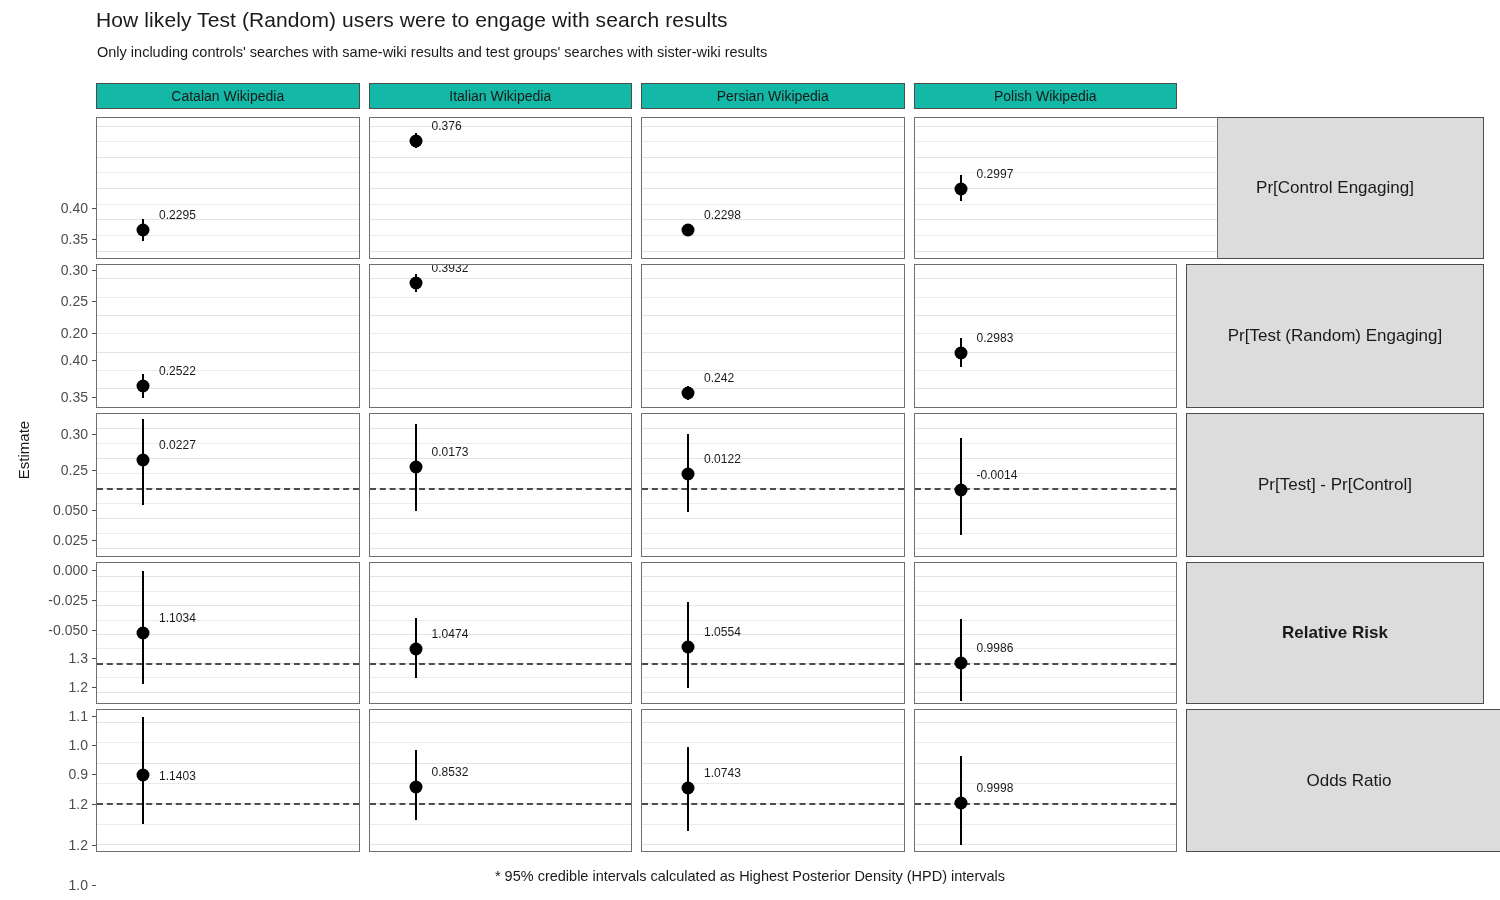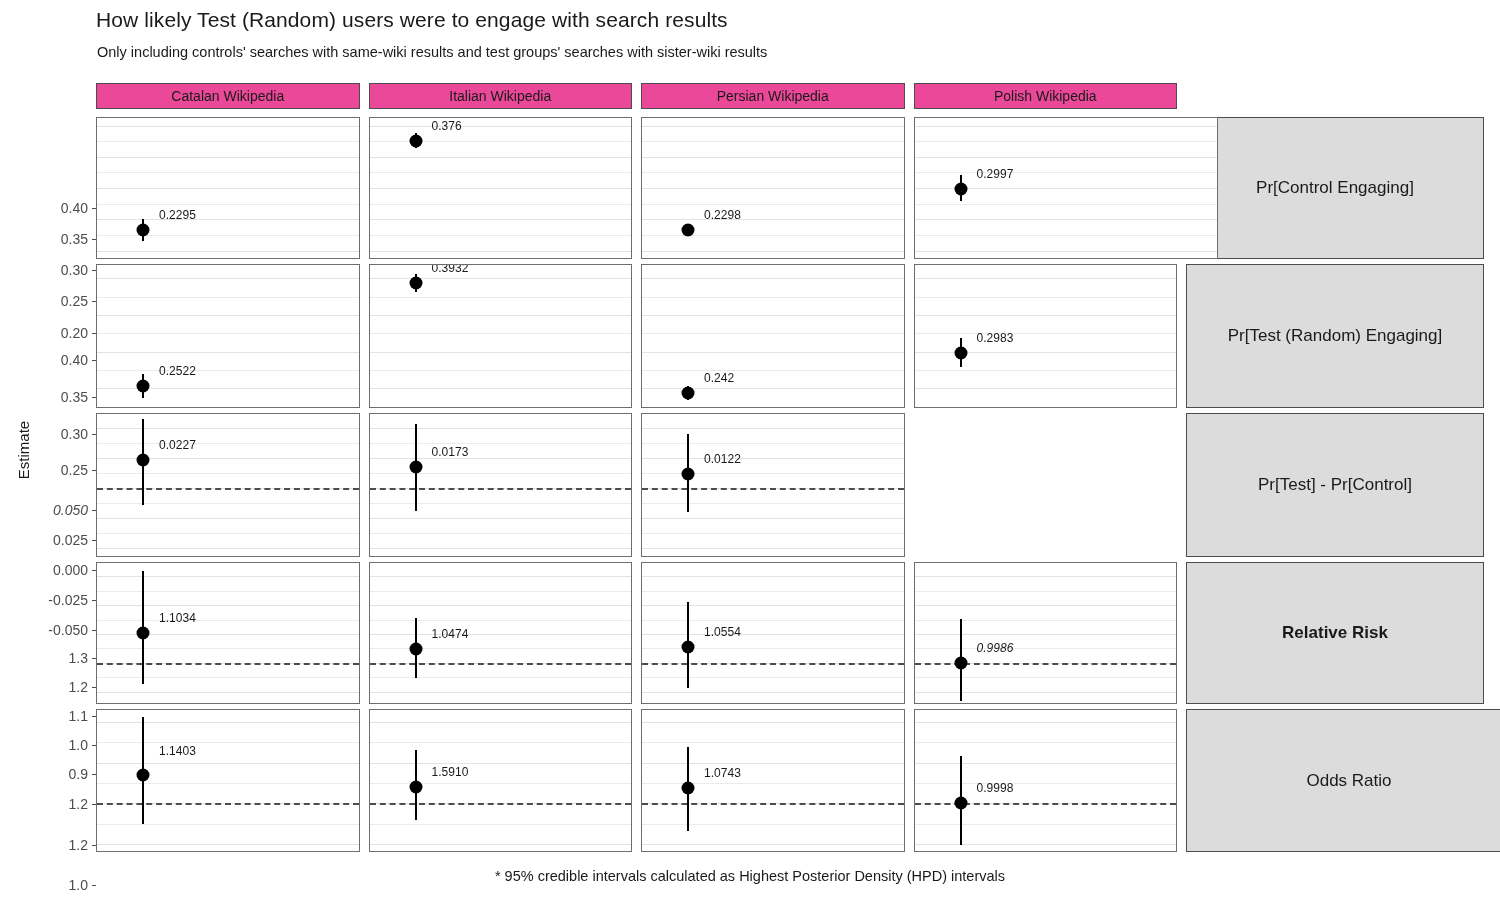--- a/index.html
+++ b/index.html
@@ -67,21 +67,21 @@
     position: absolute;
     left: 96px;
     top: 83px;
     width: 1388px;
     height: 770px;
   }
 
   .col-header {
     position: absolute;
     box-sizing: border-box;
-    background: #ec4899;
+    background: #14b8a6;
     border: 1px solid #4d4d4d;
     height: 26px;
     display: flex;
     align-items: center;
     justify-content: center;
     font-size: 14px;
     color: #1a1a1a;
   }
 
   .panel {
@@ -185,21 +185,21 @@
     <div class="ytick" style="top: 249.617px;">0.20</div>
     <div class="ytick-mark" style="left: 92px; top: 249.617px;"></div>
     <div class="ytick" style="top: 277.224px;">0.40</div>
     <div class="ytick-mark" style="left: 92px; top: 277.224px;"></div>
     <div class="ytick" style="top: 313.959px;">0.35</div>
     <div class="ytick-mark" style="left: 92px; top: 313.959px;"></div>
     <div class="ytick" style="top: 350.694px;">0.30</div>
     <div class="ytick-mark" style="left: 92px; top: 350.694px;"></div>
     <div class="ytick" style="top: 387.429px;">0.25</div>
     <div class="ytick-mark" style="left: 92px; top: 387.429px;"></div>
-    <div class="ytick" style="top: 427.4px; font-style: italic;">0.050</div>
+    <div class="ytick" style="top: 427.4px;">0.050</div>
     <div class="ytick-mark" style="left: 92px; top: 427.4px;"></div>
     <div class="ytick" style="top: 457.4px;">0.025</div>
     <div class="ytick-mark" style="left: 92px; top: 457.4px;"></div>
     <div class="ytick" style="top: 487.4px; margin-left: 36px;">0.000</div>
     <div class="ytick-mark" style="left: 92px; top: 487.4px;"></div>
     <div class="ytick" style="top: 517.4px;">-0.025</div>
     <div class="ytick-mark" style="left: 92px; top: 517.4px;"></div>
     <div class="ytick" style="top: 547.4px;">-0.050</div>
     <div class="ytick-mark" style="left: 92px; top: 547.4px;"></div>
     <div class="ytick" style="top: 575.041px;">1.3</div>
@@ -373,20 +373,35 @@
       <div class="gridline major" style="top: 74.4px;"></div>
       <div class="gridline" style="top: 59.4px;"></div>
       <div class="gridline major" style="top: 44.4px;"></div>
       <div class="gridline" style="top: 29.4px;"></div>
       <div class="gridline major" style="top: 14.4px;"></div>
       <div class="refline" style="top: 74.4px;"></div>
       <div class="errbar" style="left: 46.1125px; top: 20.4px; height: 78px;"></div>
       <div class="pointdot" style="left: 46.1125px; top: 60px;"></div>
       <div class="pointlabel" style="left: 62.1125px; top: 38px;">0.0122</div>
     </div>
+    <div class="panel" style="left: 817.5px; top: 330px; width: 263.5px; height: 144px;">
+      <div class="gridline major" style="top: 134.4px;"></div>
+      <div class="gridline" style="top: 119.4px;"></div>
+      <div class="gridline major" style="top: 104.4px;"></div>
+      <div class="gridline" style="top: 89.4px;"></div>
+      <div class="gridline major" style="top: 74.4px;"></div>
+      <div class="gridline" style="top: 59.4px;"></div>
+      <div class="gridline major" style="top: 44.4px;"></div>
+      <div class="gridline" style="top: 29.4px;"></div>
+      <div class="gridline major" style="top: 14.4px;"></div>
+      <div class="refline" style="top: 74.4px;"></div>
+      <div class="errbar" style="left: 46.1125px; top: 24px; height: 97.44px;"></div>
+      <div class="pointdot" style="left: 46.1125px; top: 76.08px;"></div>
+      <div class="pointlabel" style="left: 62.1125px; top: 54.08px;">-0.0014</div>
+    </div>
     <div class="row-strip" style="left: 1090px; top: 479px; width: 298px; height: 142px; font-weight: bold;">Relative Risk</div>
     <div class="panel" style="left: 0px; top: 479px; width: 263.5px; height: 142px;">
       <div class="gridline major" style="top: 128.959px;"></div>
       <div class="gridline" style="top: 114.469px;"></div>
       <div class="gridline major" style="top: 99.9796px;"></div>
       <div class="gridline" style="top: 85.4898px;"></div>
       <div class="gridline major" style="top: 71px;"></div>
       <div class="gridline" style="top: 56.5102px;"></div>
       <div class="gridline major" style="top: 42.0204px;"></div>
       <div class="gridline" style="top: 27.5306px;"></div>
@@ -432,48 +447,48 @@
       <div class="gridline major" style="top: 99.9796px;"></div>
       <div class="gridline" style="top: 85.4898px;"></div>
       <div class="gridline major" style="top: 71px;"></div>
       <div class="gridline" style="top: 56.5102px;"></div>
       <div class="gridline major" style="top: 42.0204px;"></div>
       <div class="gridline" style="top: 27.5306px;"></div>
       <div class="gridline major" style="top: 13.0408px;"></div>
       <div class="refline" style="top: 99.9796px;"></div>
       <div class="errbar" style="left: 46.1125px; top: 56.2204px; height: 81.4327px;"></div>
       <div class="pointdot" style="left: 46.1125px; top: 100.269px;"></div>
-      <div class="pointlabel" style="left: 62.1125px; top: 78.2694px; font-style: italic;">0.9986</div>
+      <div class="pointlabel" style="left: 62.1125px; top: 78.2694px;">0.9986</div>
     </div>
     <div class="row-strip" style="left: 1090px; top: 626px; width: 326px; height: 143px;">Odds Ratio</div>
     <div class="panel" style="left: 0px; top: 626px; width: 263.5px; height: 143px;">
       <div class="gridline major" style="top: 133.872px;"></div>
       <div class="gridline" style="top: 113.589px;"></div>
       <div class="gridline major" style="top: 93.305px;"></div>
       <div class="gridline" style="top: 73.0213px;"></div>
       <div class="gridline major" style="top: 52.7376px;"></div>
       <div class="gridline" style="top: 32.4539px;"></div>
       <div class="gridline major" style="top: 12.1702px;"></div>
       <div class="refline" style="top: 93.305px;"></div>
       <div class="errbar" style="left: 46.1125px; top: 7.30213px; height: 106.692px;"></div>
       <div class="pointdot" style="left: 46.1125px; top: 64.9078px;"></div>
-      <div class="pointlabel" style="left: 62.1125px; top: 34px;">1.1403</div>
+      <div class="pointlabel" style="left: 62.1125px; top: 59px;">1.1403</div>
     </div>
     <div class="panel" style="left: 272.5px; top: 626px; width: 263.5px; height: 143px;">
       <div class="gridline major" style="top: 133.872px;"></div>
       <div class="gridline" style="top: 113.589px;"></div>
       <div class="gridline major" style="top: 93.305px;"></div>
       <div class="gridline" style="top: 73.0213px;"></div>
       <div class="gridline major" style="top: 52.7376px;"></div>
       <div class="gridline" style="top: 32.4539px;"></div>
       <div class="gridline major" style="top: 12.1702px;"></div>
       <div class="refline" style="top: 93.305px;"></div>
       <div class="errbar" style="left: 46.1125px; top: 40.1617px; height: 69.7759px;"></div>
       <div class="pointdot" style="left: 46.1125px; top: 77.078px;"></div>
-      <div class="pointlabel" style="left: 62.1125px; top: 55.078px;">1.5910</div>
+      <div class="pointlabel" style="left: 62.1125px; top: 55.078px;">0.8532</div>
     </div>
     <div class="panel" style="left: 545px; top: 626px; width: 263.5px; height: 143px;">
       <div class="gridline major" style="top: 133.872px;"></div>
       <div class="gridline" style="top: 113.589px;"></div>
       <div class="gridline major" style="top: 93.305px;"></div>
       <div class="gridline" style="top: 73.0213px;"></div>
       <div class="gridline major" style="top: 52.7376px;"></div>
       <div class="gridline" style="top: 32.4539px;"></div>
       <div class="gridline major" style="top: 12.1702px;"></div>
       <div class="refline" style="top: 93.305px;"></div>

